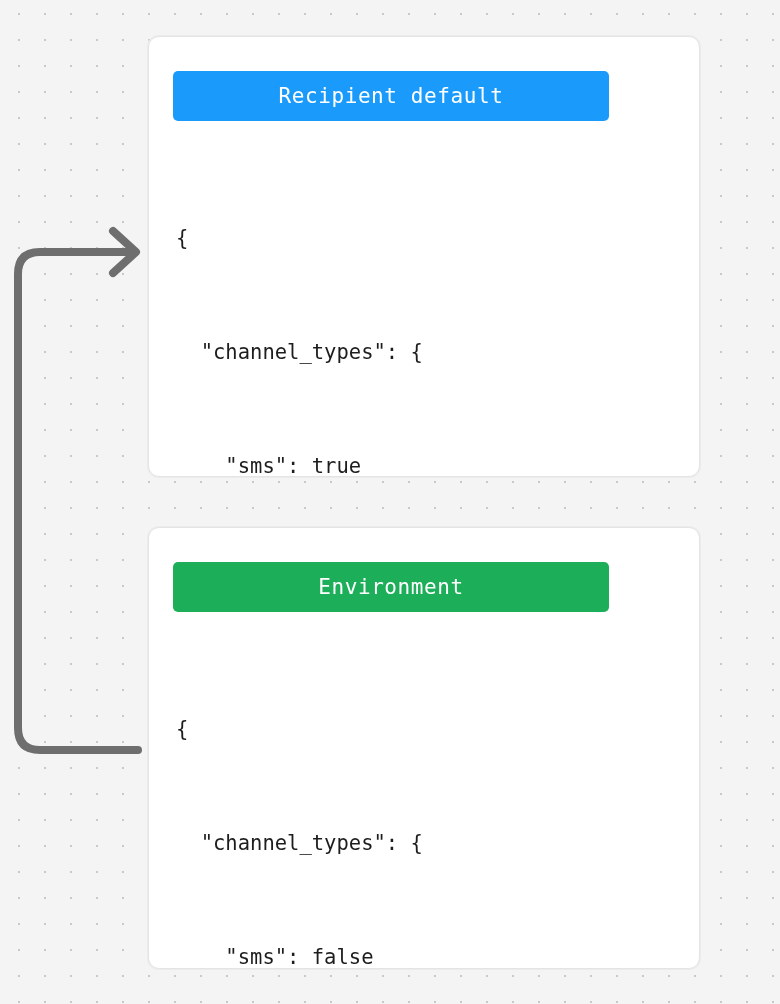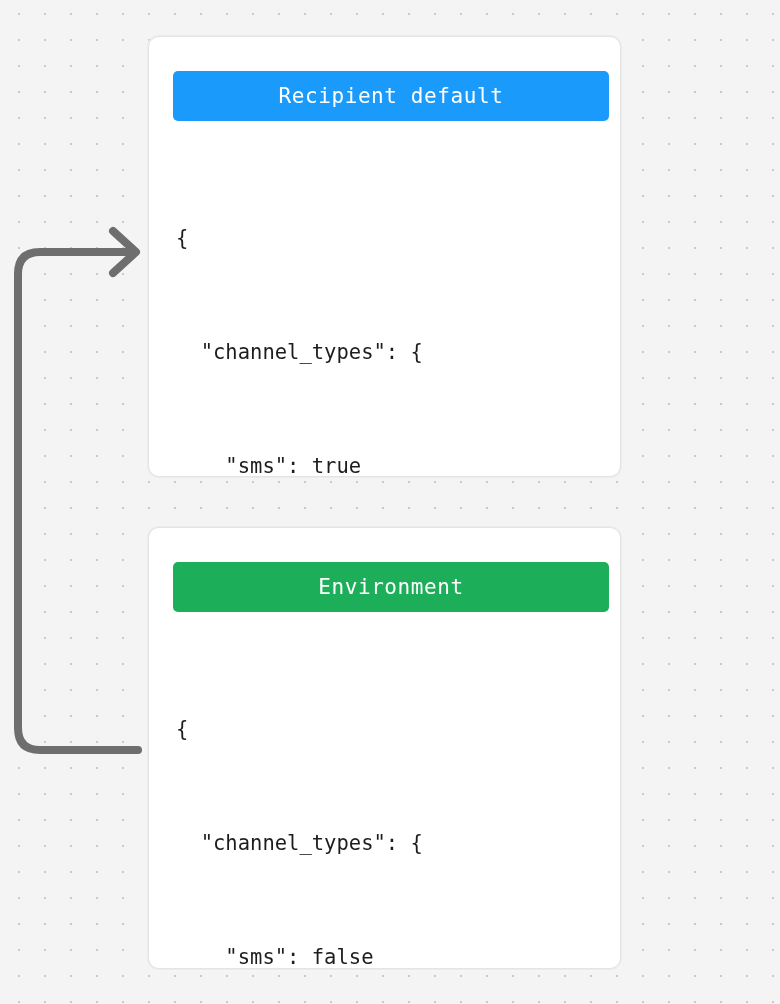--- a/index.html
+++ b/index.html
@@ -34,21 +34,21 @@
     top: 0;
     width: 780px;
     height: 1004px;
     pointer-events: none;
   }
 
   
   .card {
     position: absolute;
     left: 148px;
-    width: 473px;
+    width: 552px;
     box-sizing: border-box;
     background: #ffffff;
     border: 1px solid #e4e4e4;
     border-radius: 11px;
     box-shadow: 0 0 0 1px #ececec;
     padding-left: 21px;
   }
   #card-recipient { top: 36px;  height: 441px; }
   #card-environment { top: 527px; height: 442px; }
 

